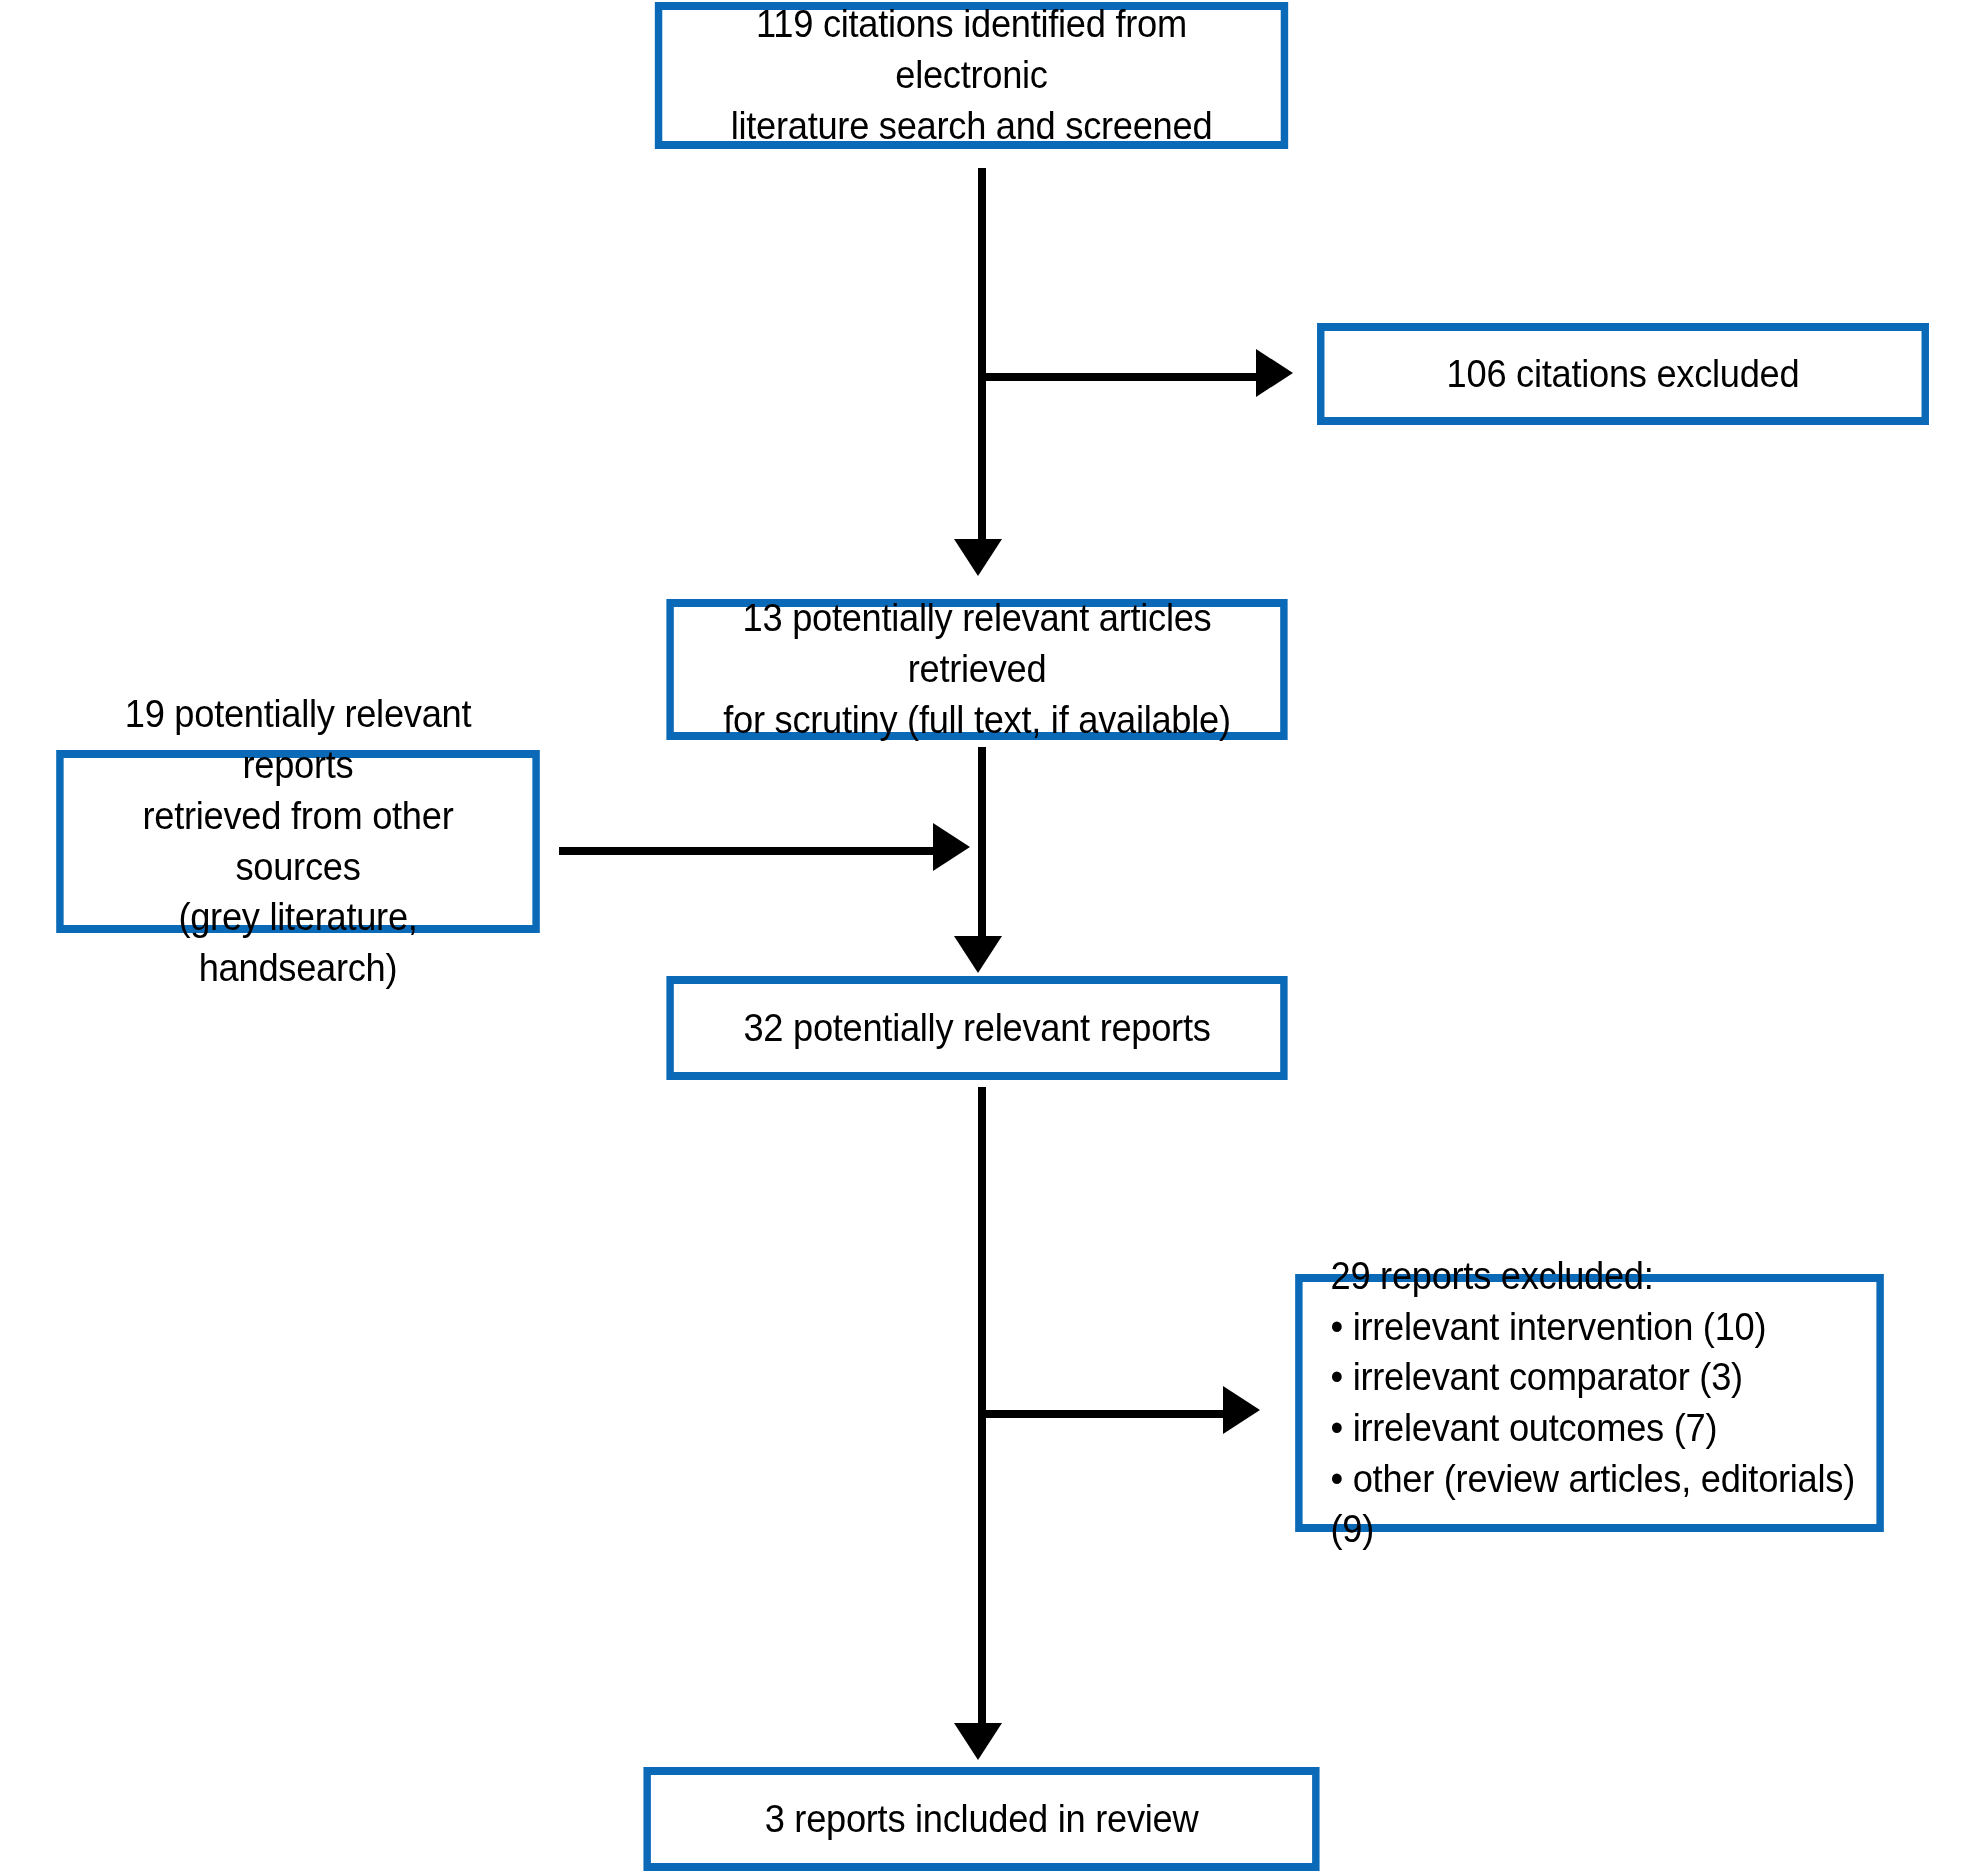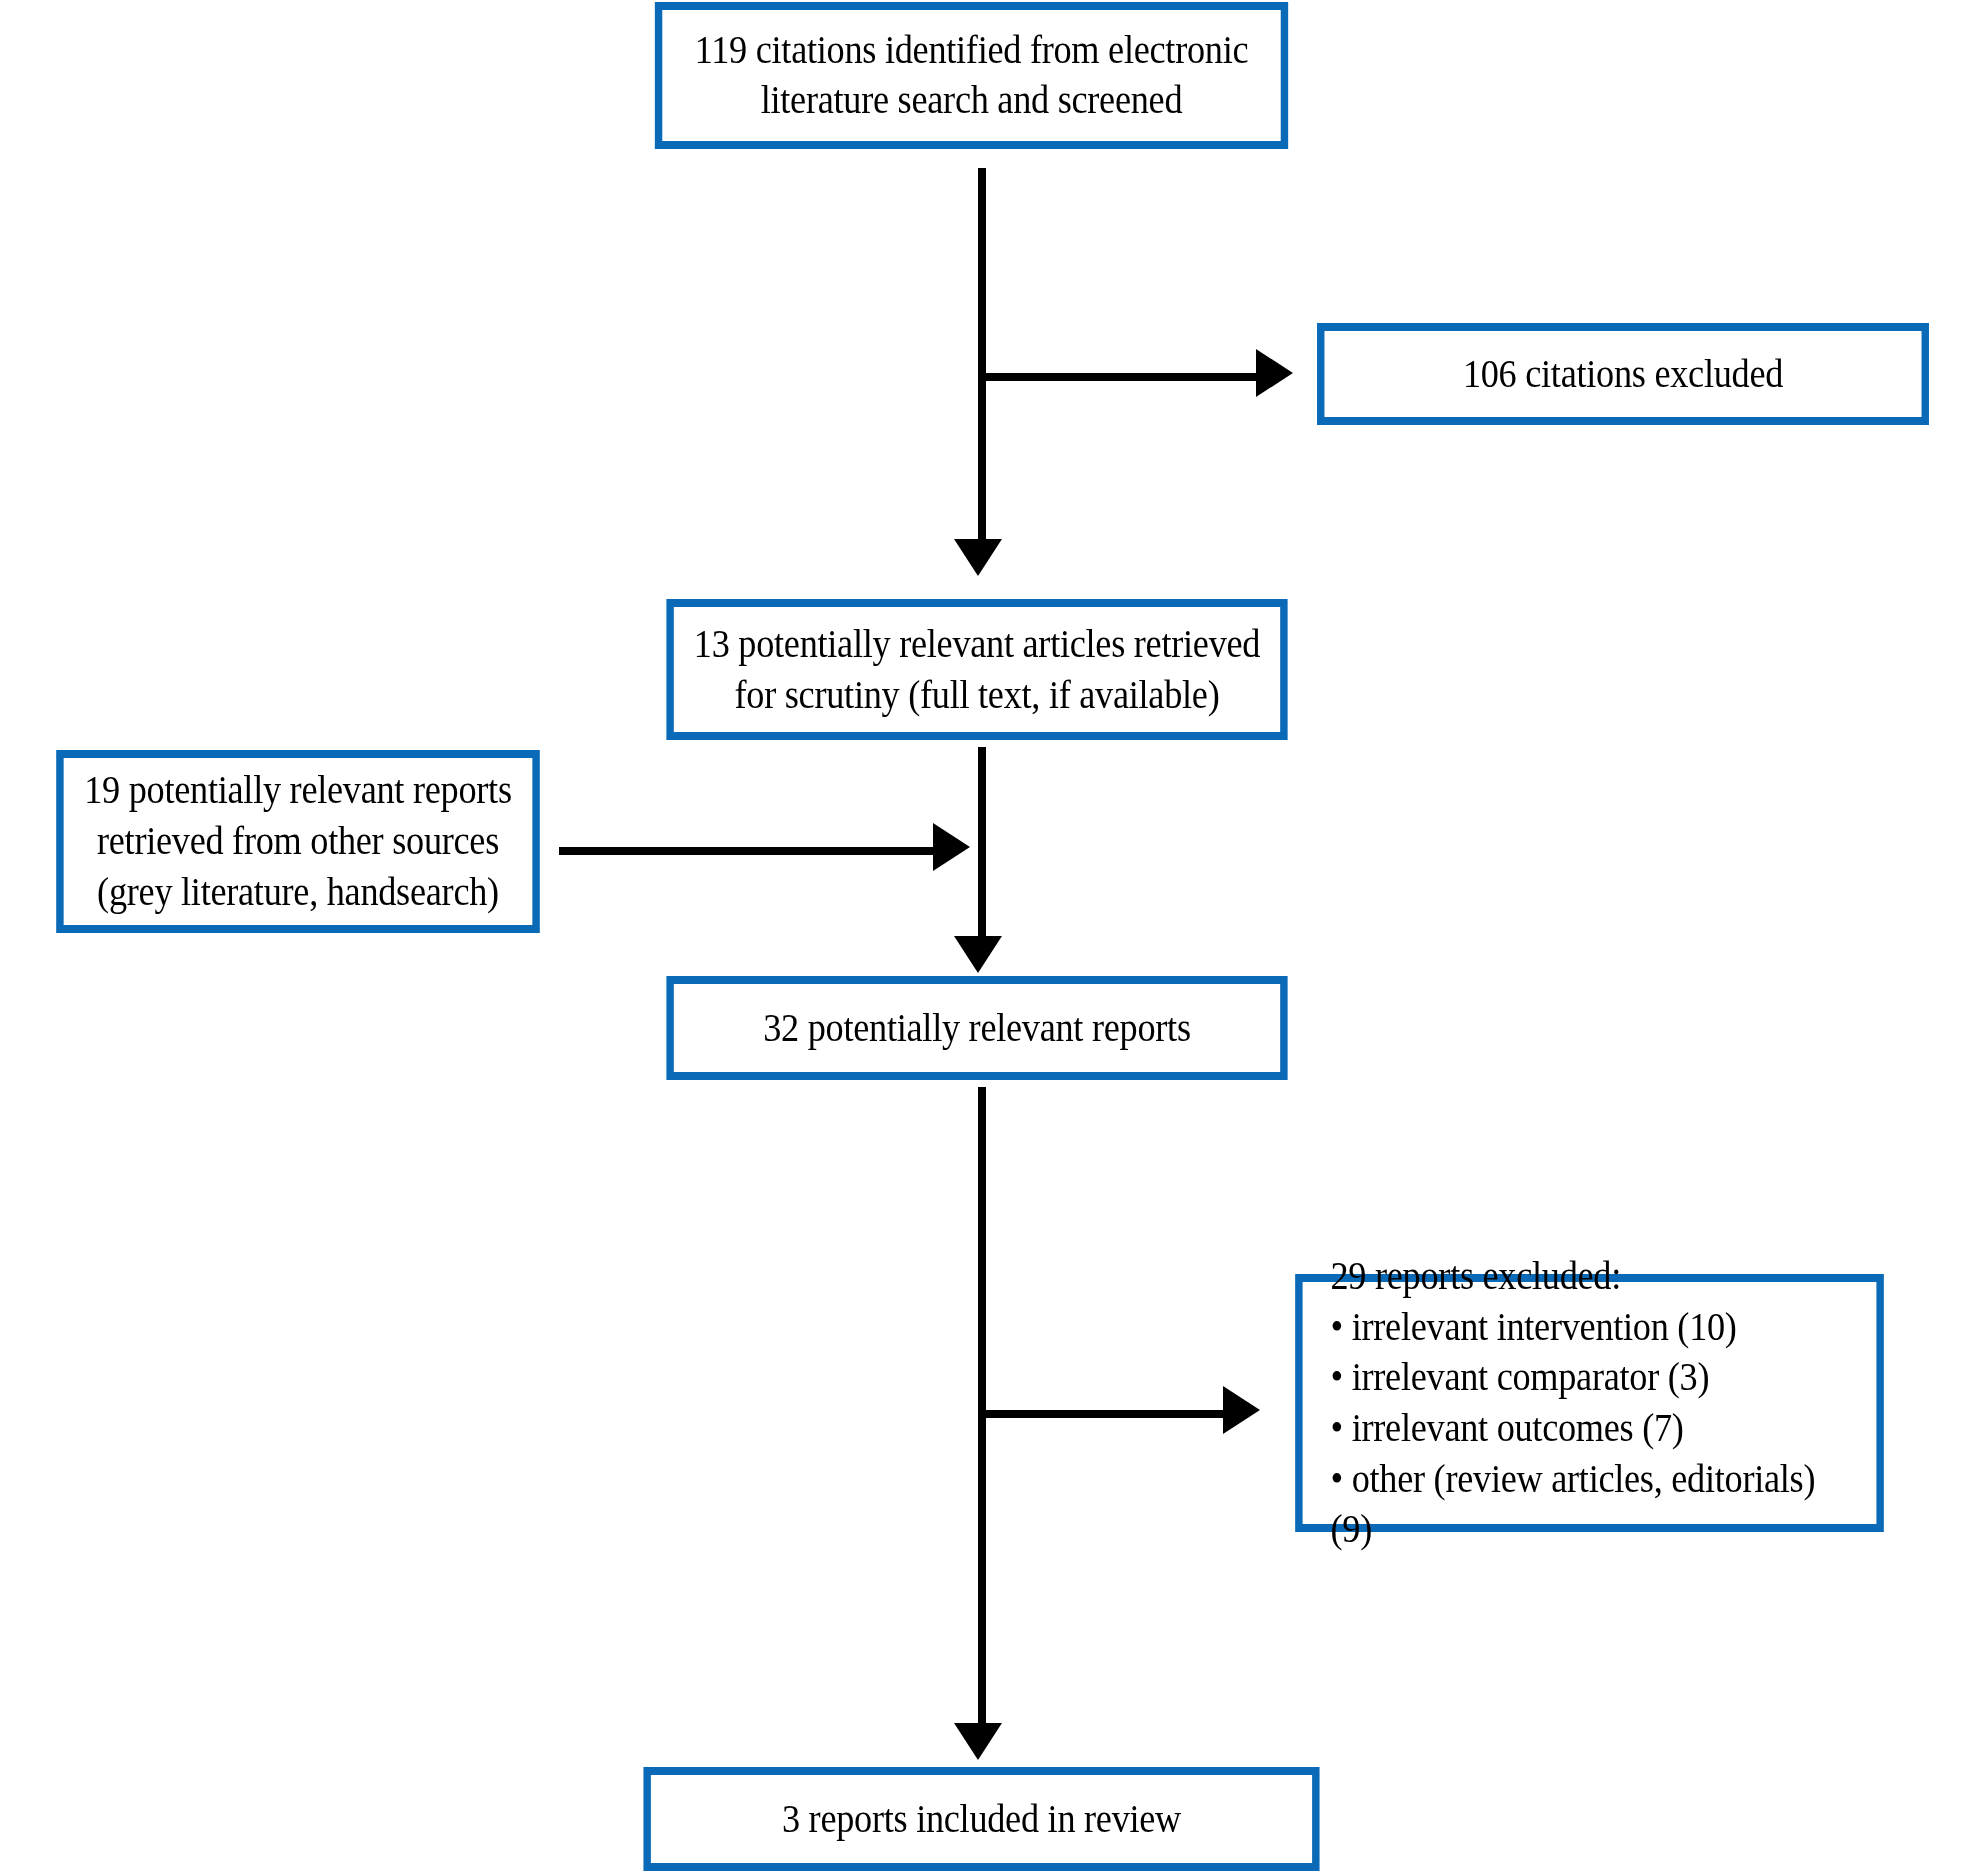--- a/index.html
+++ b/index.html
@@ -5,21 +5,21 @@
   html, body {
     margin: 0;
     padding: 0;
     background: #ffffff;
   }
   #canvas {
     position: relative;
     width: 1968px;
     height: 1874px;
     background: #ffffff;
-    font-family: Liberation Serif, serif;
+    font-family: Liberation Sans, sans-serif;
     overflow: hidden;
   }
   .node {
     position: absolute;
     box-sizing: border-box;
     border: 8px solid #0a6ab7;
     background: #ffffff;
     display: flex;
     align-items: center;
     justify-content: center;

